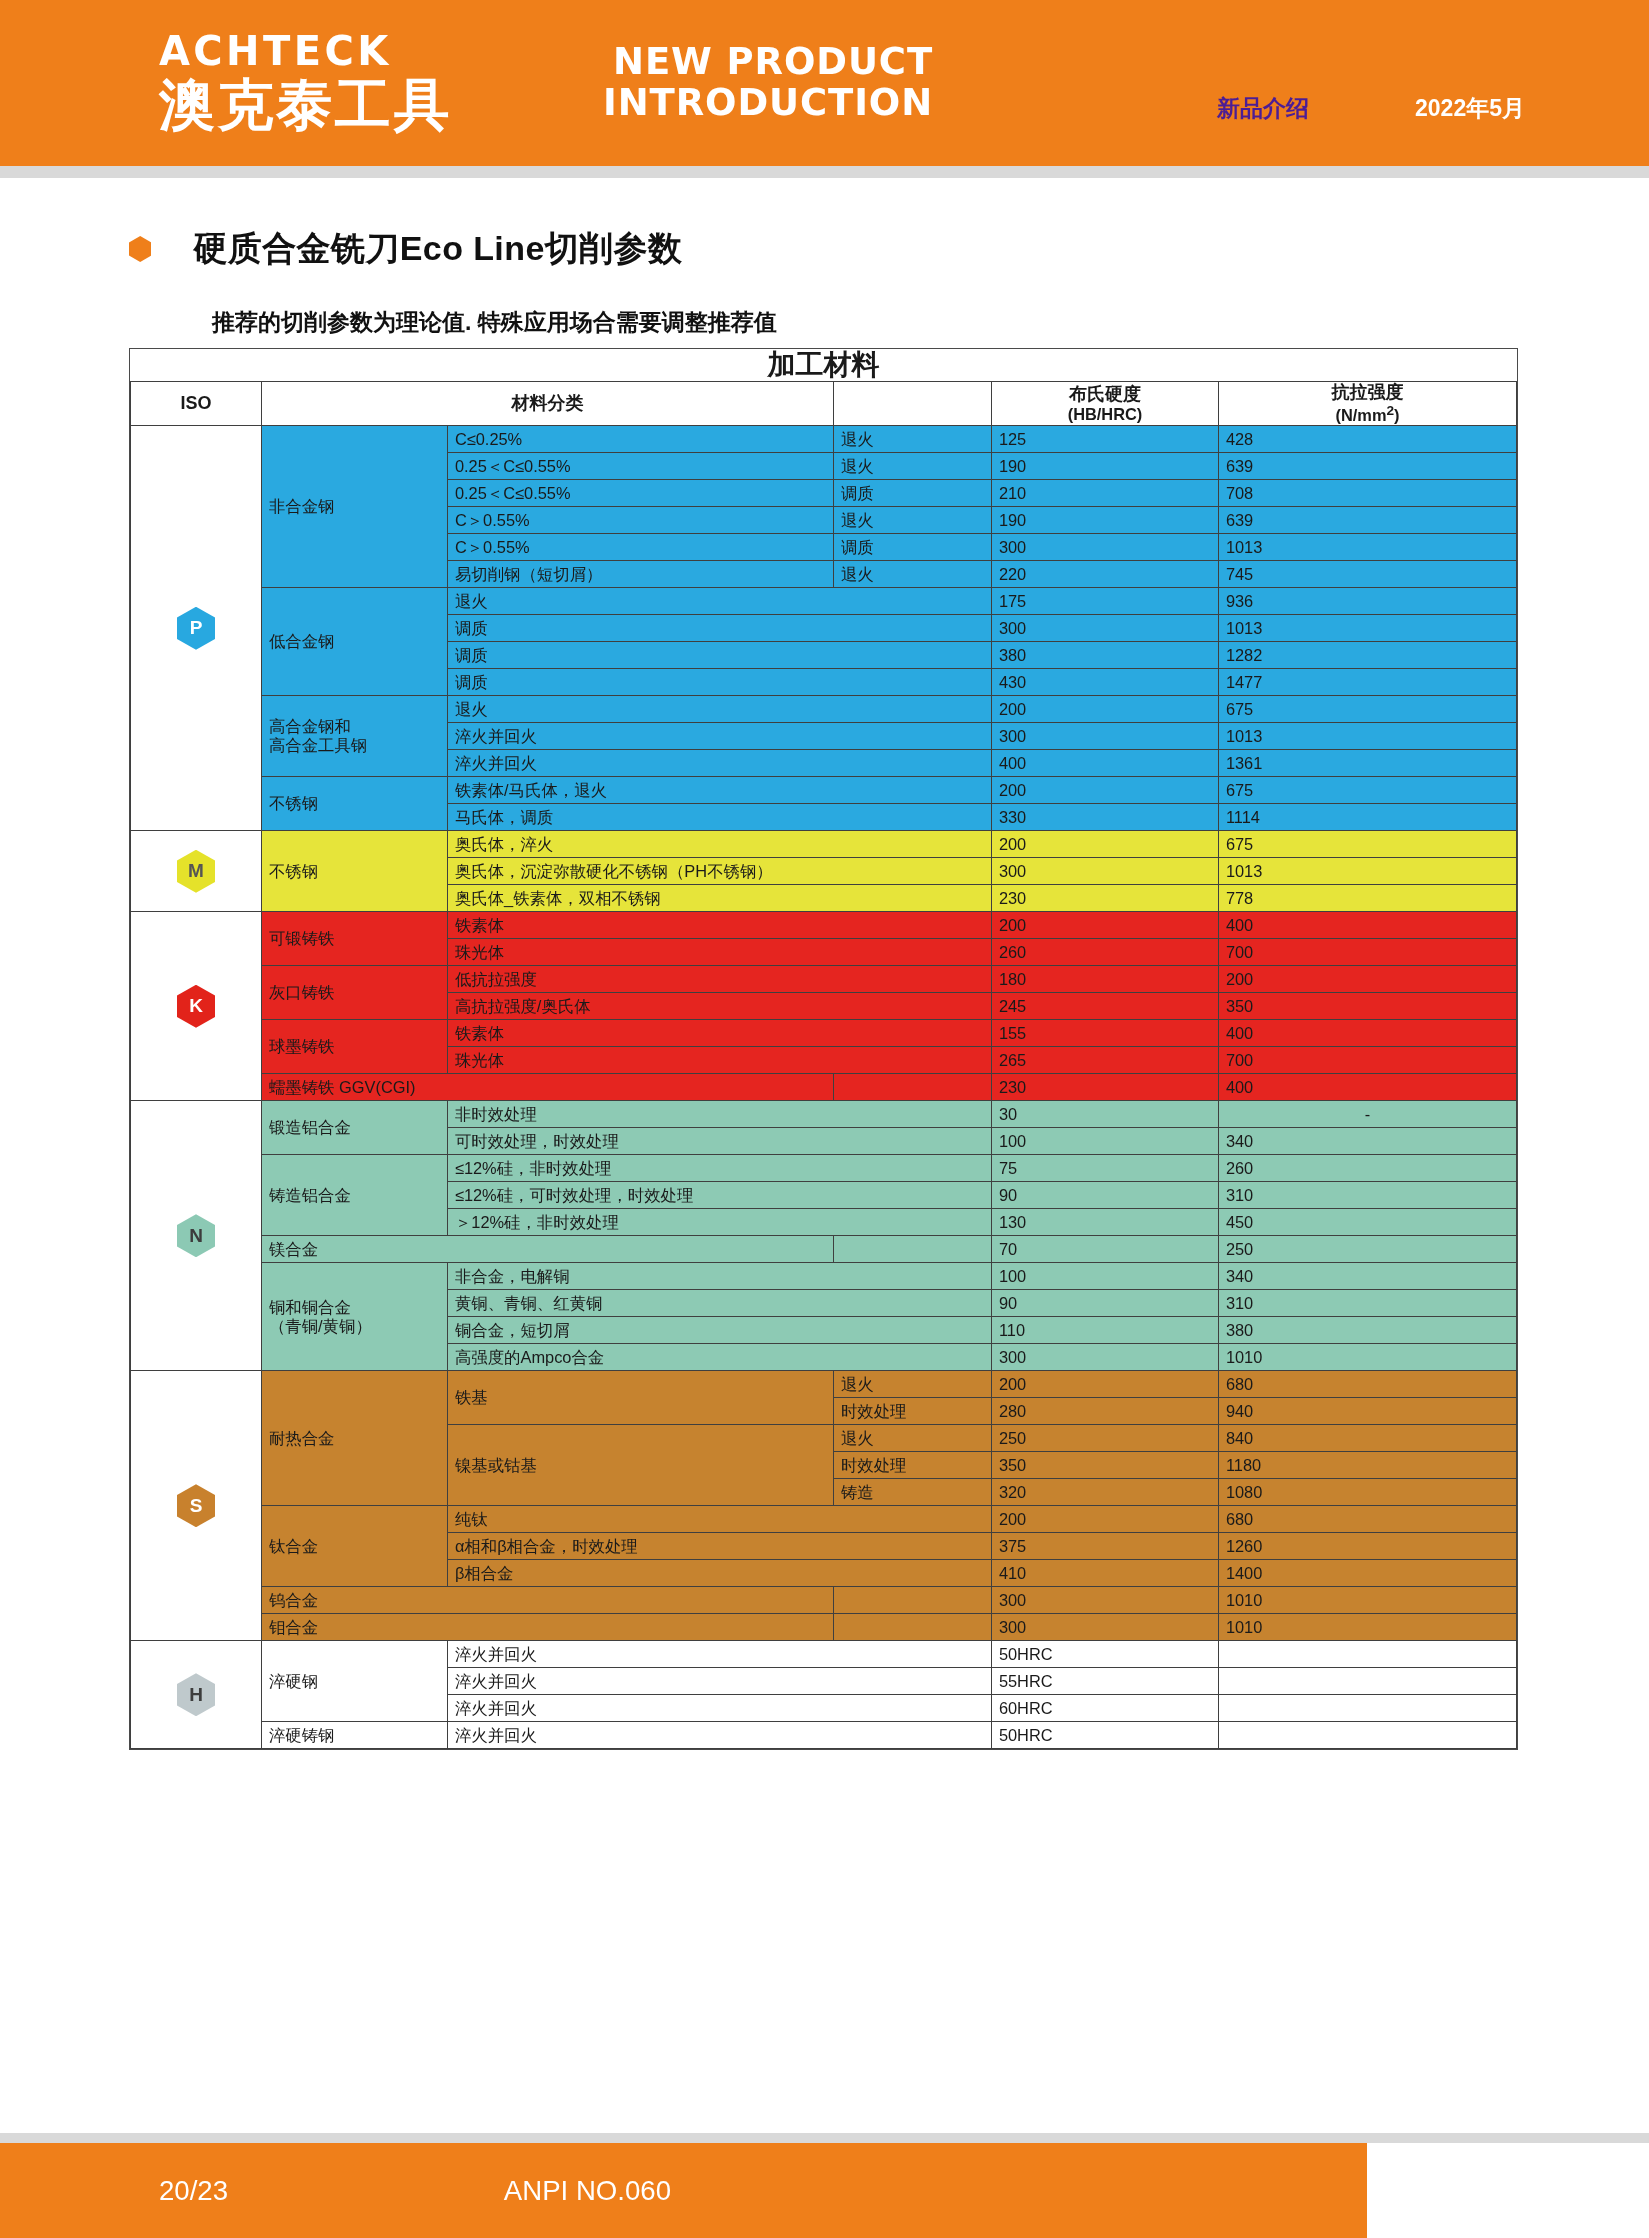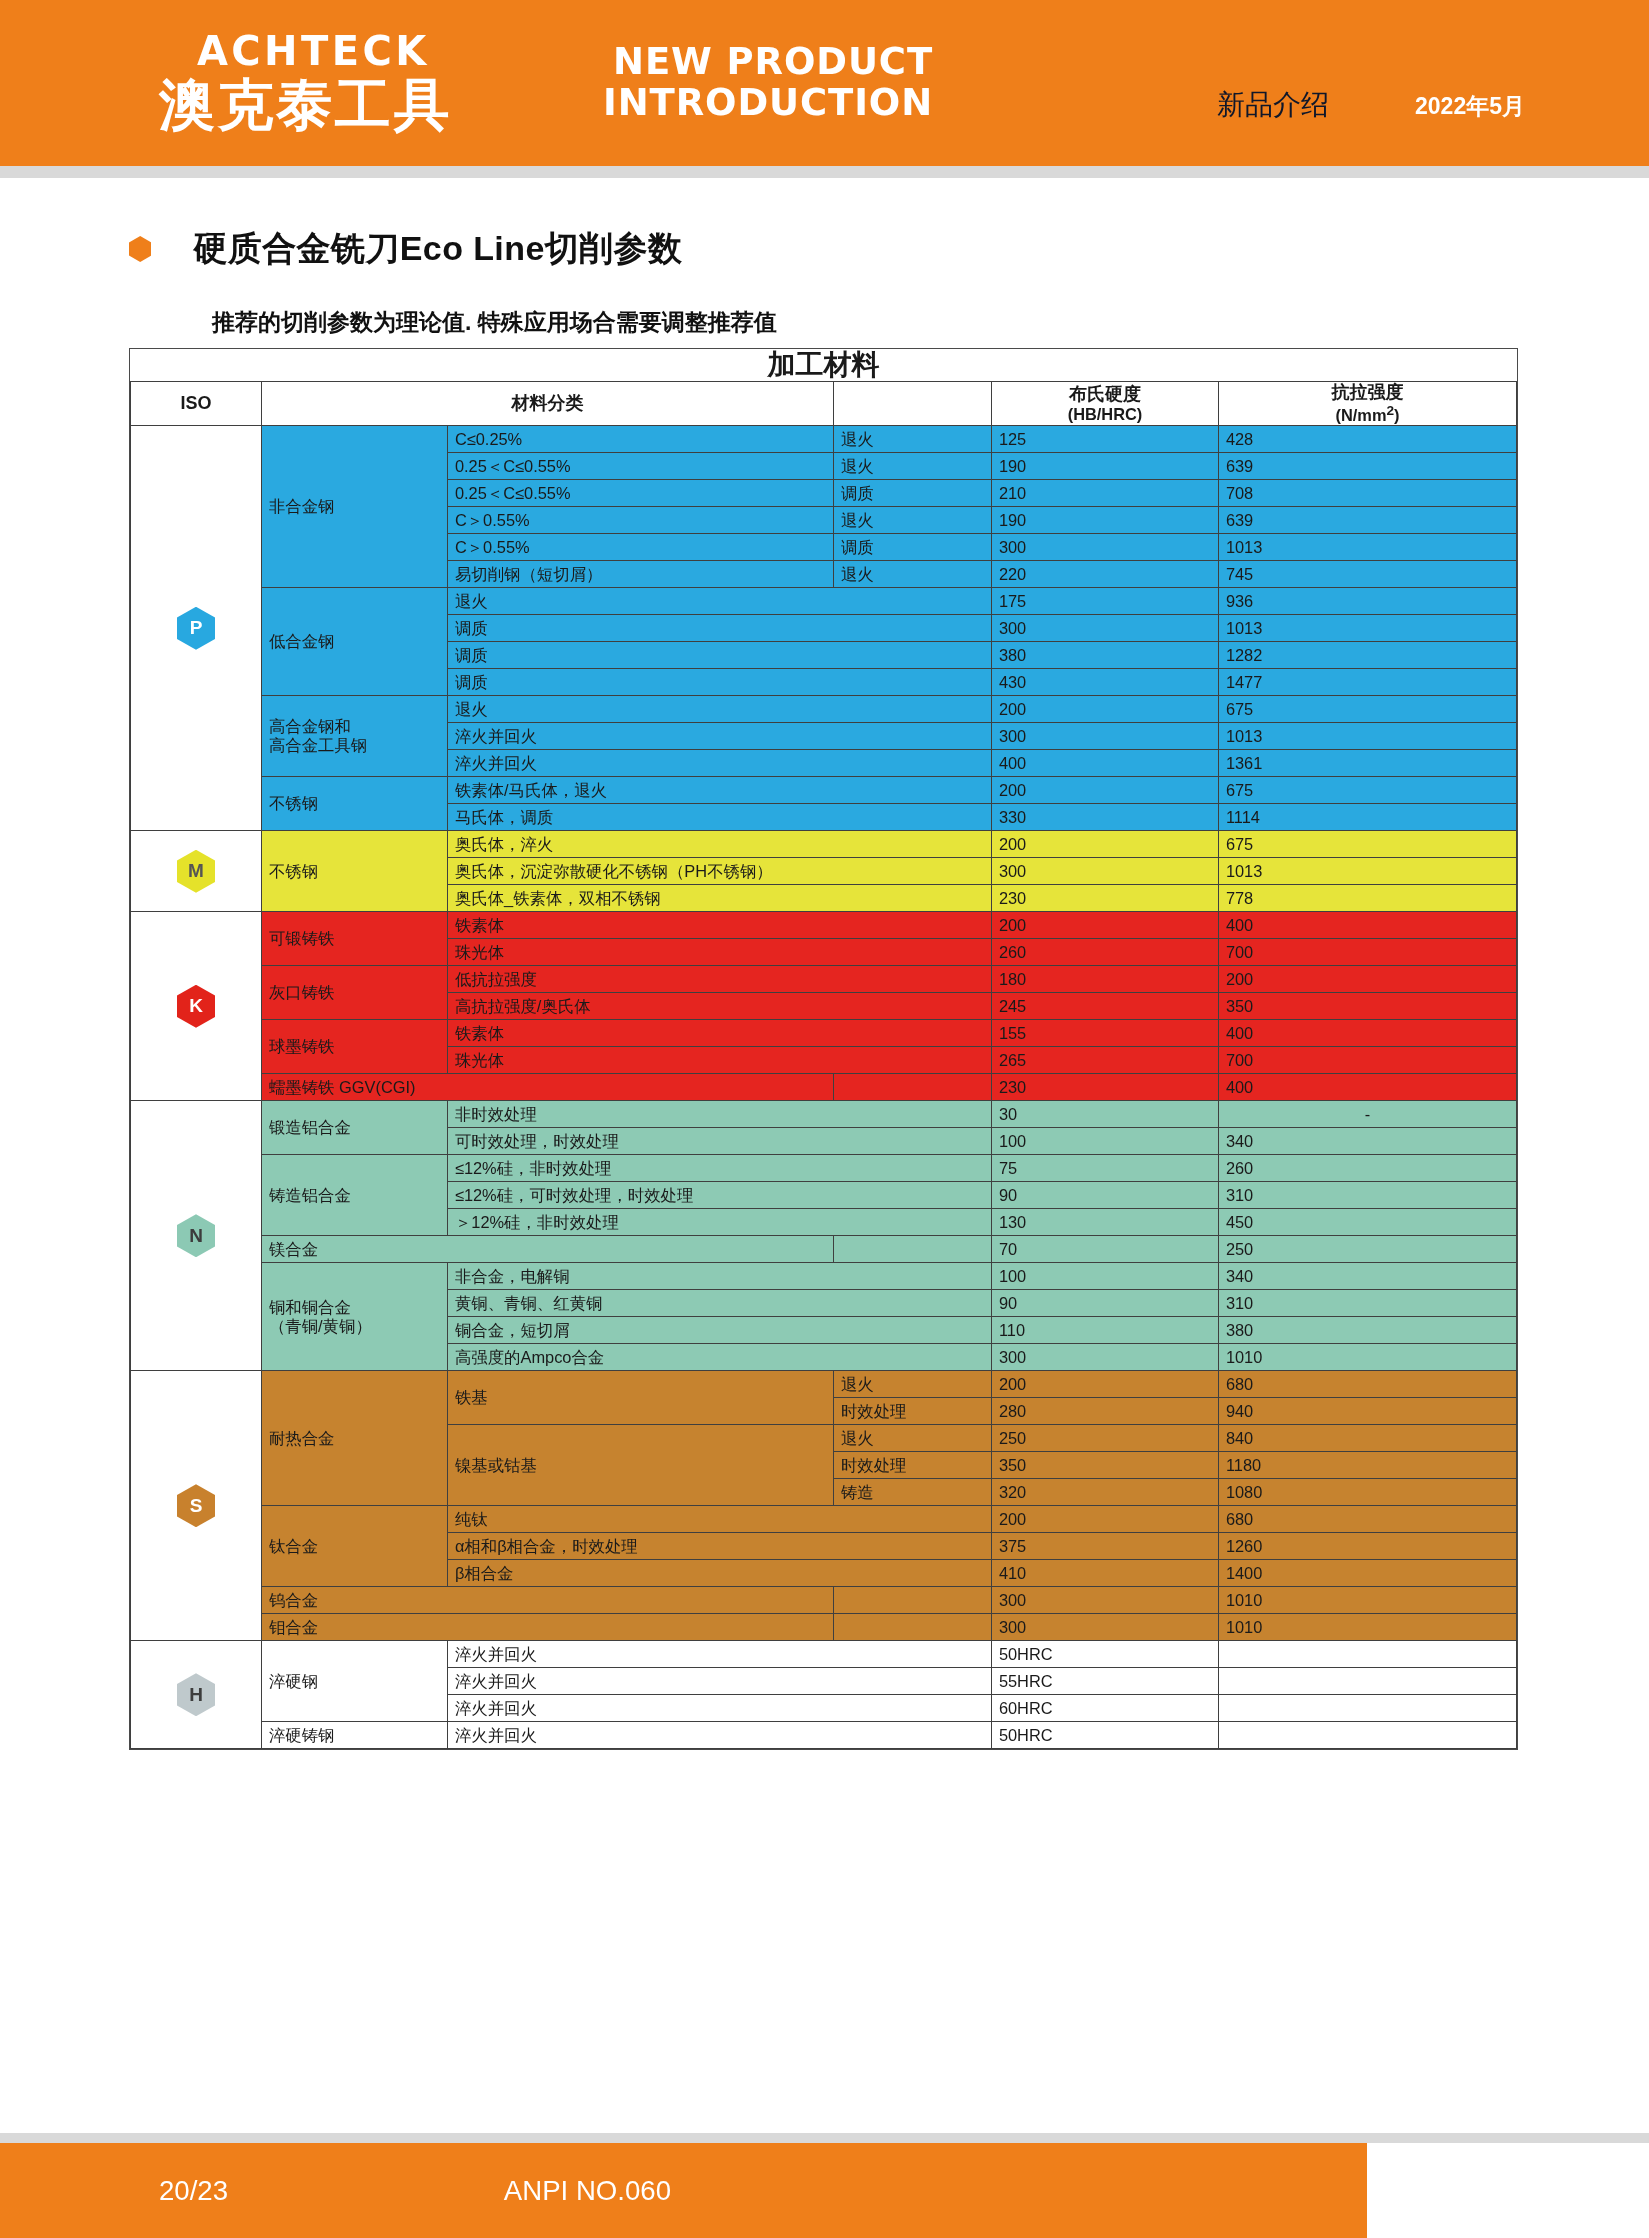--- a/index.html
+++ b/index.html
@@ -34,21 +34,20 @@
     flex-direction: column;
     justify-content: center;
   }
   .logo-en {
     font-family: "DejaVu Sans", sans-serif;
     font-weight: 700;
     font-size: 40px;
     letter-spacing: 3.4px;
     color: #ffffff;
     line-height: 1.05;
-    margin-left: 38px;
   }
   .logo-cn {
     font-weight: 700;
     font-size: 56px;
     letter-spacing: 2.6px;
     color: #ffffff;
     line-height: 1.1;
     margin-top: 2px;
   }
   .header-right {
@@ -70,23 +69,23 @@
   .header-sub-row {
     width: 100%;
     display: flex;
     justify-content: space-between;
     align-items: baseline;
     margin-top: 10.3px;
     padding-left: 284px;
     box-sizing: border-box;
   }
   .header-sub-cn {
-    font-weight: 400;
-    font-size: 28px;
-    color: #0f172a;
+    font-weight: 700;
+    font-size: 23px;
+    color: #4c1d95;
   }
   .header-date {
     font-weight: 700;
     font-size: 23px;
     color: #ffffff;
   }
   .header-rule {
     position: absolute;
     top: 166px; left: 0;
     width: 1650px;

